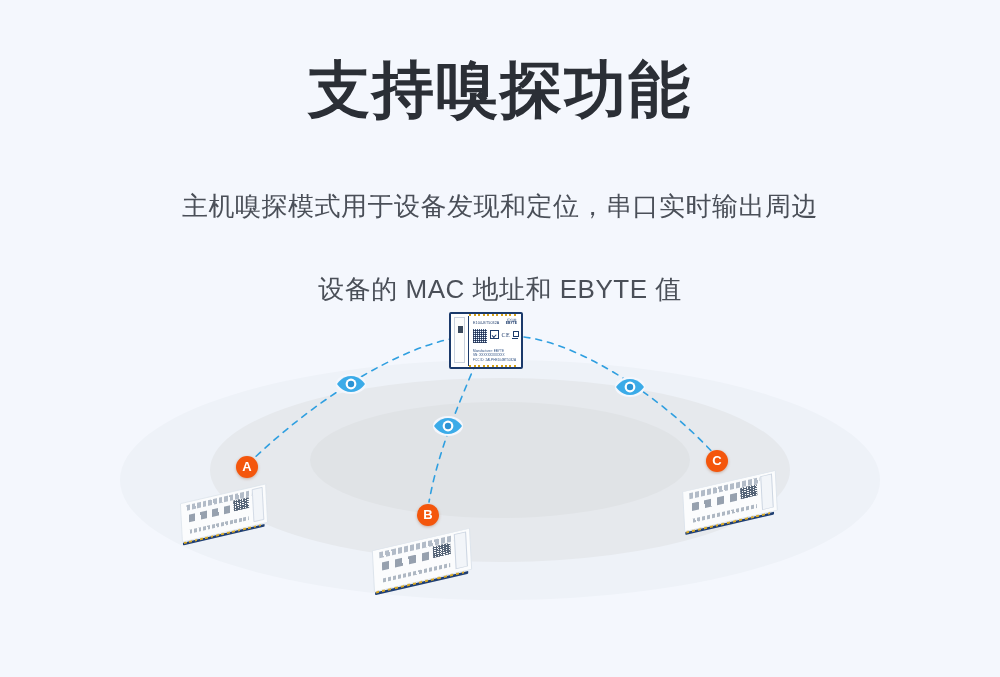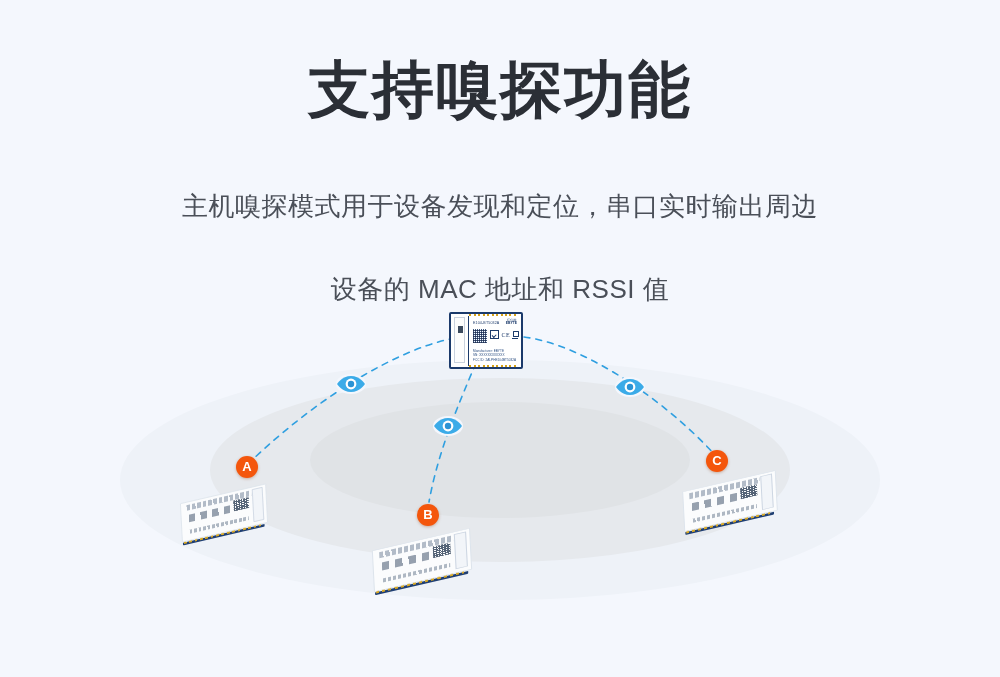--- a/index.html
+++ b/index.html
@@ -374,21 +374,21 @@
 </style>
 </head>
 <body>
 
 <div class="page">
 
   <div class="header">
     <h1 class="page-title">支持嗅探功能</h1>
     <p class="subtitle">
       <span class="sub-line">主机嗅探模式用于设备发现和定位，串口实时输出周边</span>
-      <span class="sub-line">设备的 MAC 地址和 RSSI 值</span>
+      <span class="sub-line">设备的 MAC 地址和 EBYTE 值</span>
     </p>
   </div>
 
   <div class="scene">
 
     <svg class="ground" viewBox="0 0 1000 387" xmlns="http://www.w3.org/2000/svg">
       <ellipse cx="500" cy="190" rx="380" ry="120" fill="#eef2f8"></ellipse>
       <ellipse cx="500" cy="180" rx="290" ry="92" fill="#e6e9ed"></ellipse>
       <ellipse cx="500" cy="170" rx="190" ry="58" fill="#e0e3e6"></ellipse>
     </svg>

